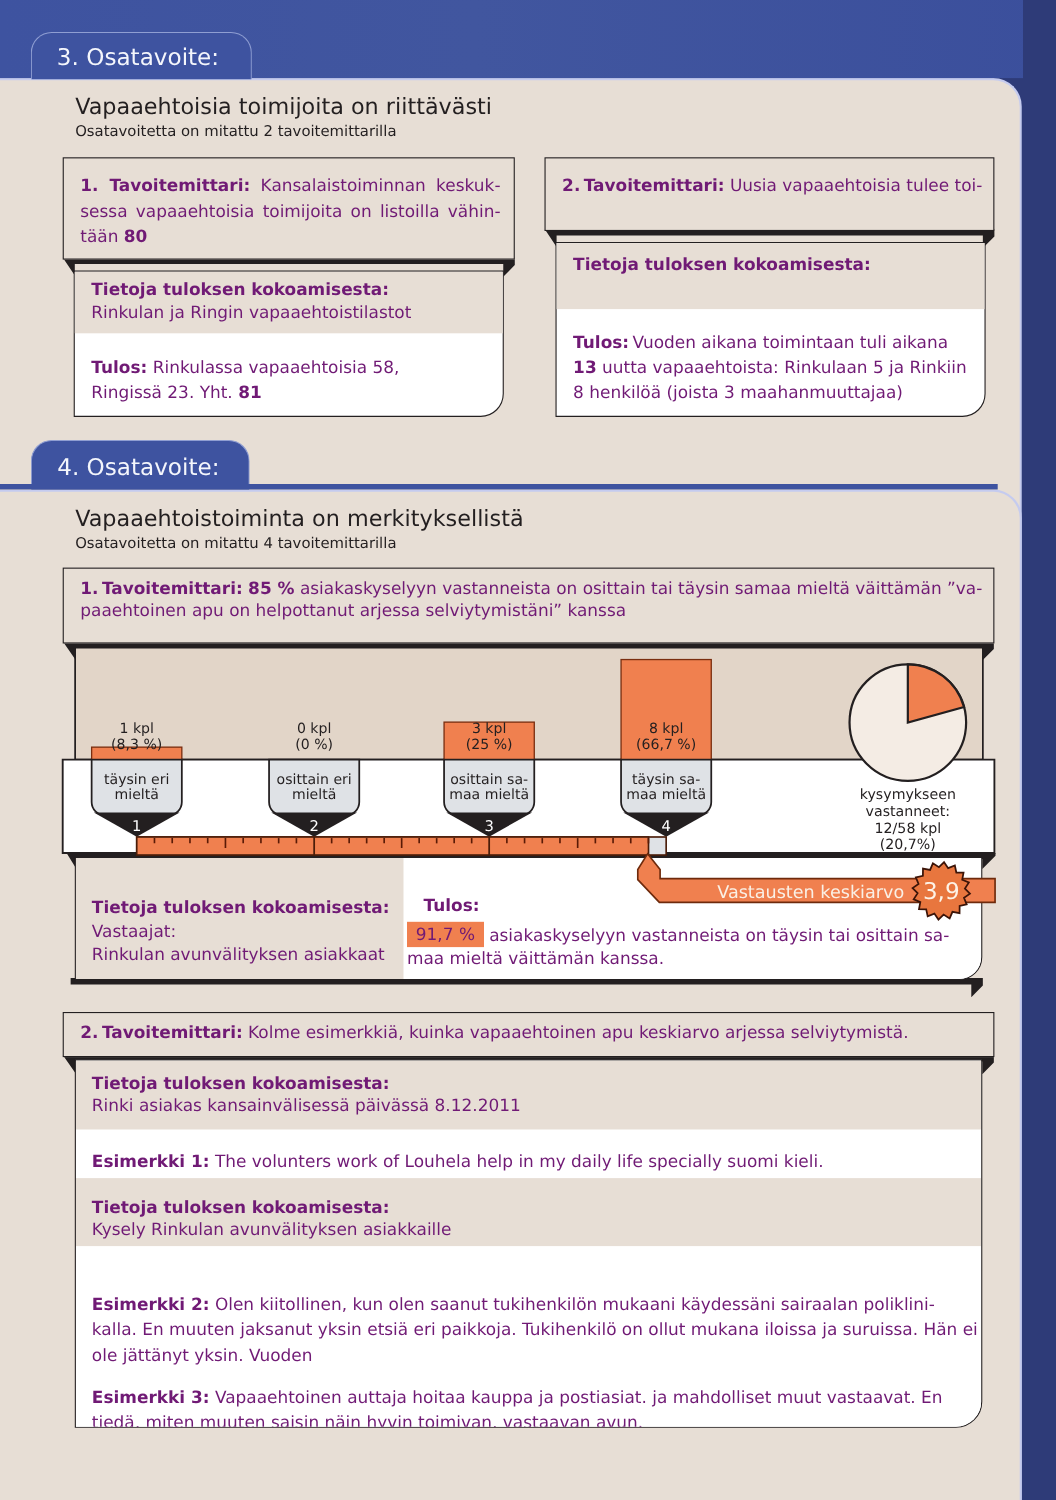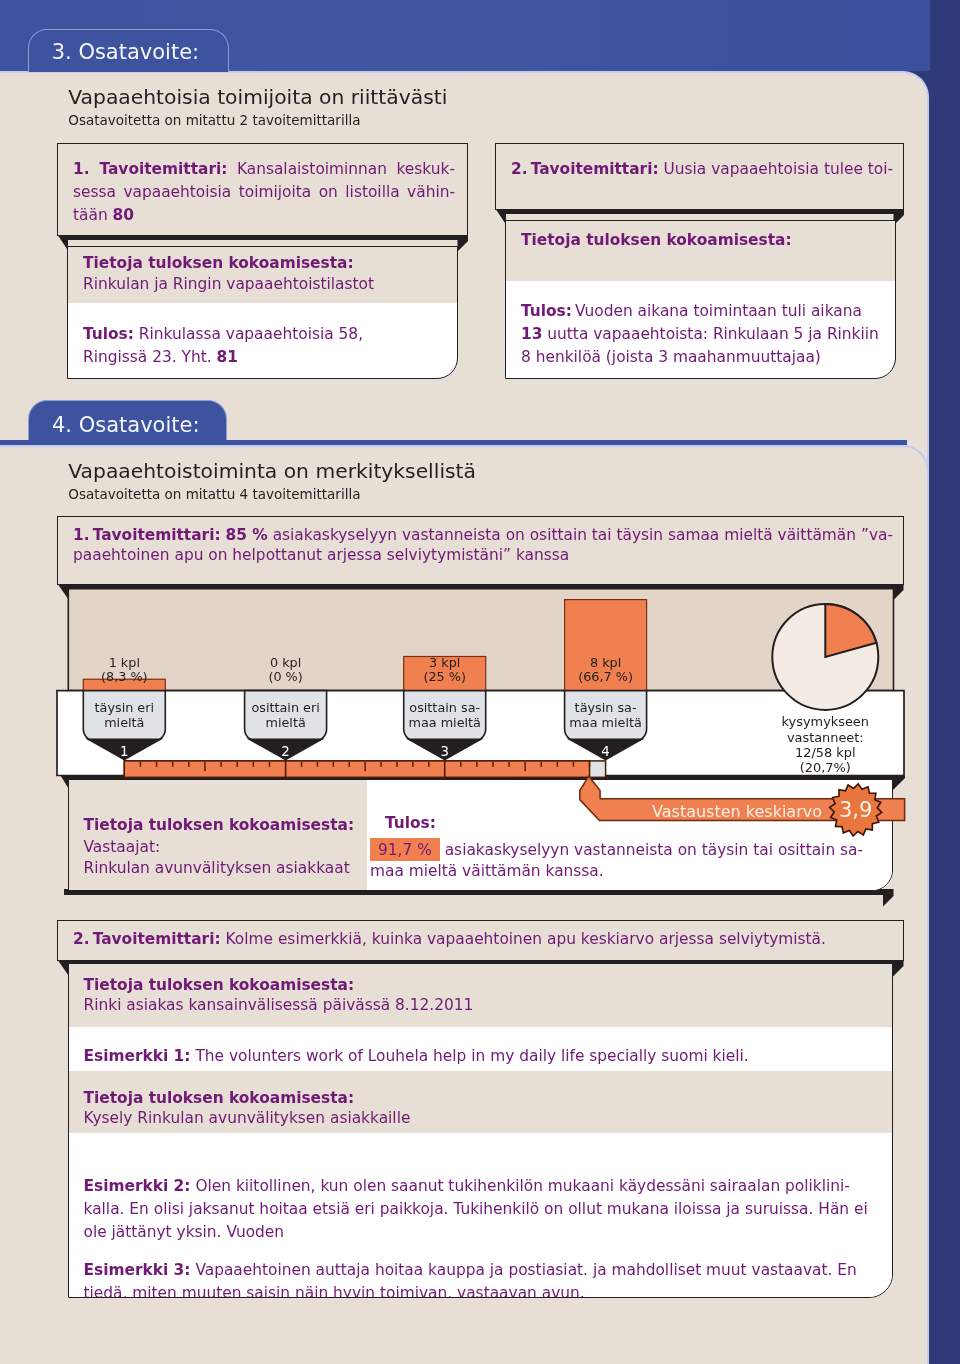--- a/index.html
+++ b/index.html
@@ -248,21 +248,21 @@
         </div>
         <div style="position: absolute; left: 0px; top: 107.5px; width: 100%; height: 62px; background: rgb(231, 222, 213);">
           <div class="body-t" style="position: absolute; left: 14.5px; top: 17px; width: 800px;">
             <div class="ln"><span class="b">Tietoja tuloksen kokoamisesta:</span></div>
             <div class="ln"><span>Kysely Rinkulan avunvälityksen asiakkaille</span></div>
           </div>
         </div>
         <div style="position: absolute; left: 0px; top: 169.5px; width: 100%; height: 166px; background: rgb(255, 255, 255);">
           <div class="body-t" style="position: absolute; left: 14.5px; top: 26px; width: 800px; line-height: 22.9px; margin-top: 16px;">
             <div class="ln"><span class="b">Esimerkki 2:</span><span> Olen kiitollinen, kun olen saanut tukihenkilön mukaani käydessäni sairaalan poliklini-</span></div>
-            <div class="ln"><span>kalla. En olisi jaksanut hoitaa etsiä eri paikkoja. Tukihenkilö on ollut mukana iloissa ja suruissa. Hän ei</span></div>
+            <div class="ln"><span>kalla. En muuten jaksanut yksin etsiä eri paikkoja. Tukihenkilö on ollut mukana iloissa ja suruissa. Hän ei</span></div>
             <div class="ln"><span>ole jättänyt yksin. Vuoden</span></div>
             <div class="ln" style="height: 15px; line-height: 15px;">&nbsp;</div>
             <div class="ln"><span class="b">Esimerkki 3:</span><span> Vapaaehtoinen auttaja hoitaa kauppa ja postiasiat. ja mahdolliset muut vastaavat. En</span></div>
             <div class="ln"><span>tiedä, miten muuten saisin näin hyvin toimivan, vastaavan avun.</span></div>
           </div>
         </div>
       </div>
   </div>
 
 </div>

